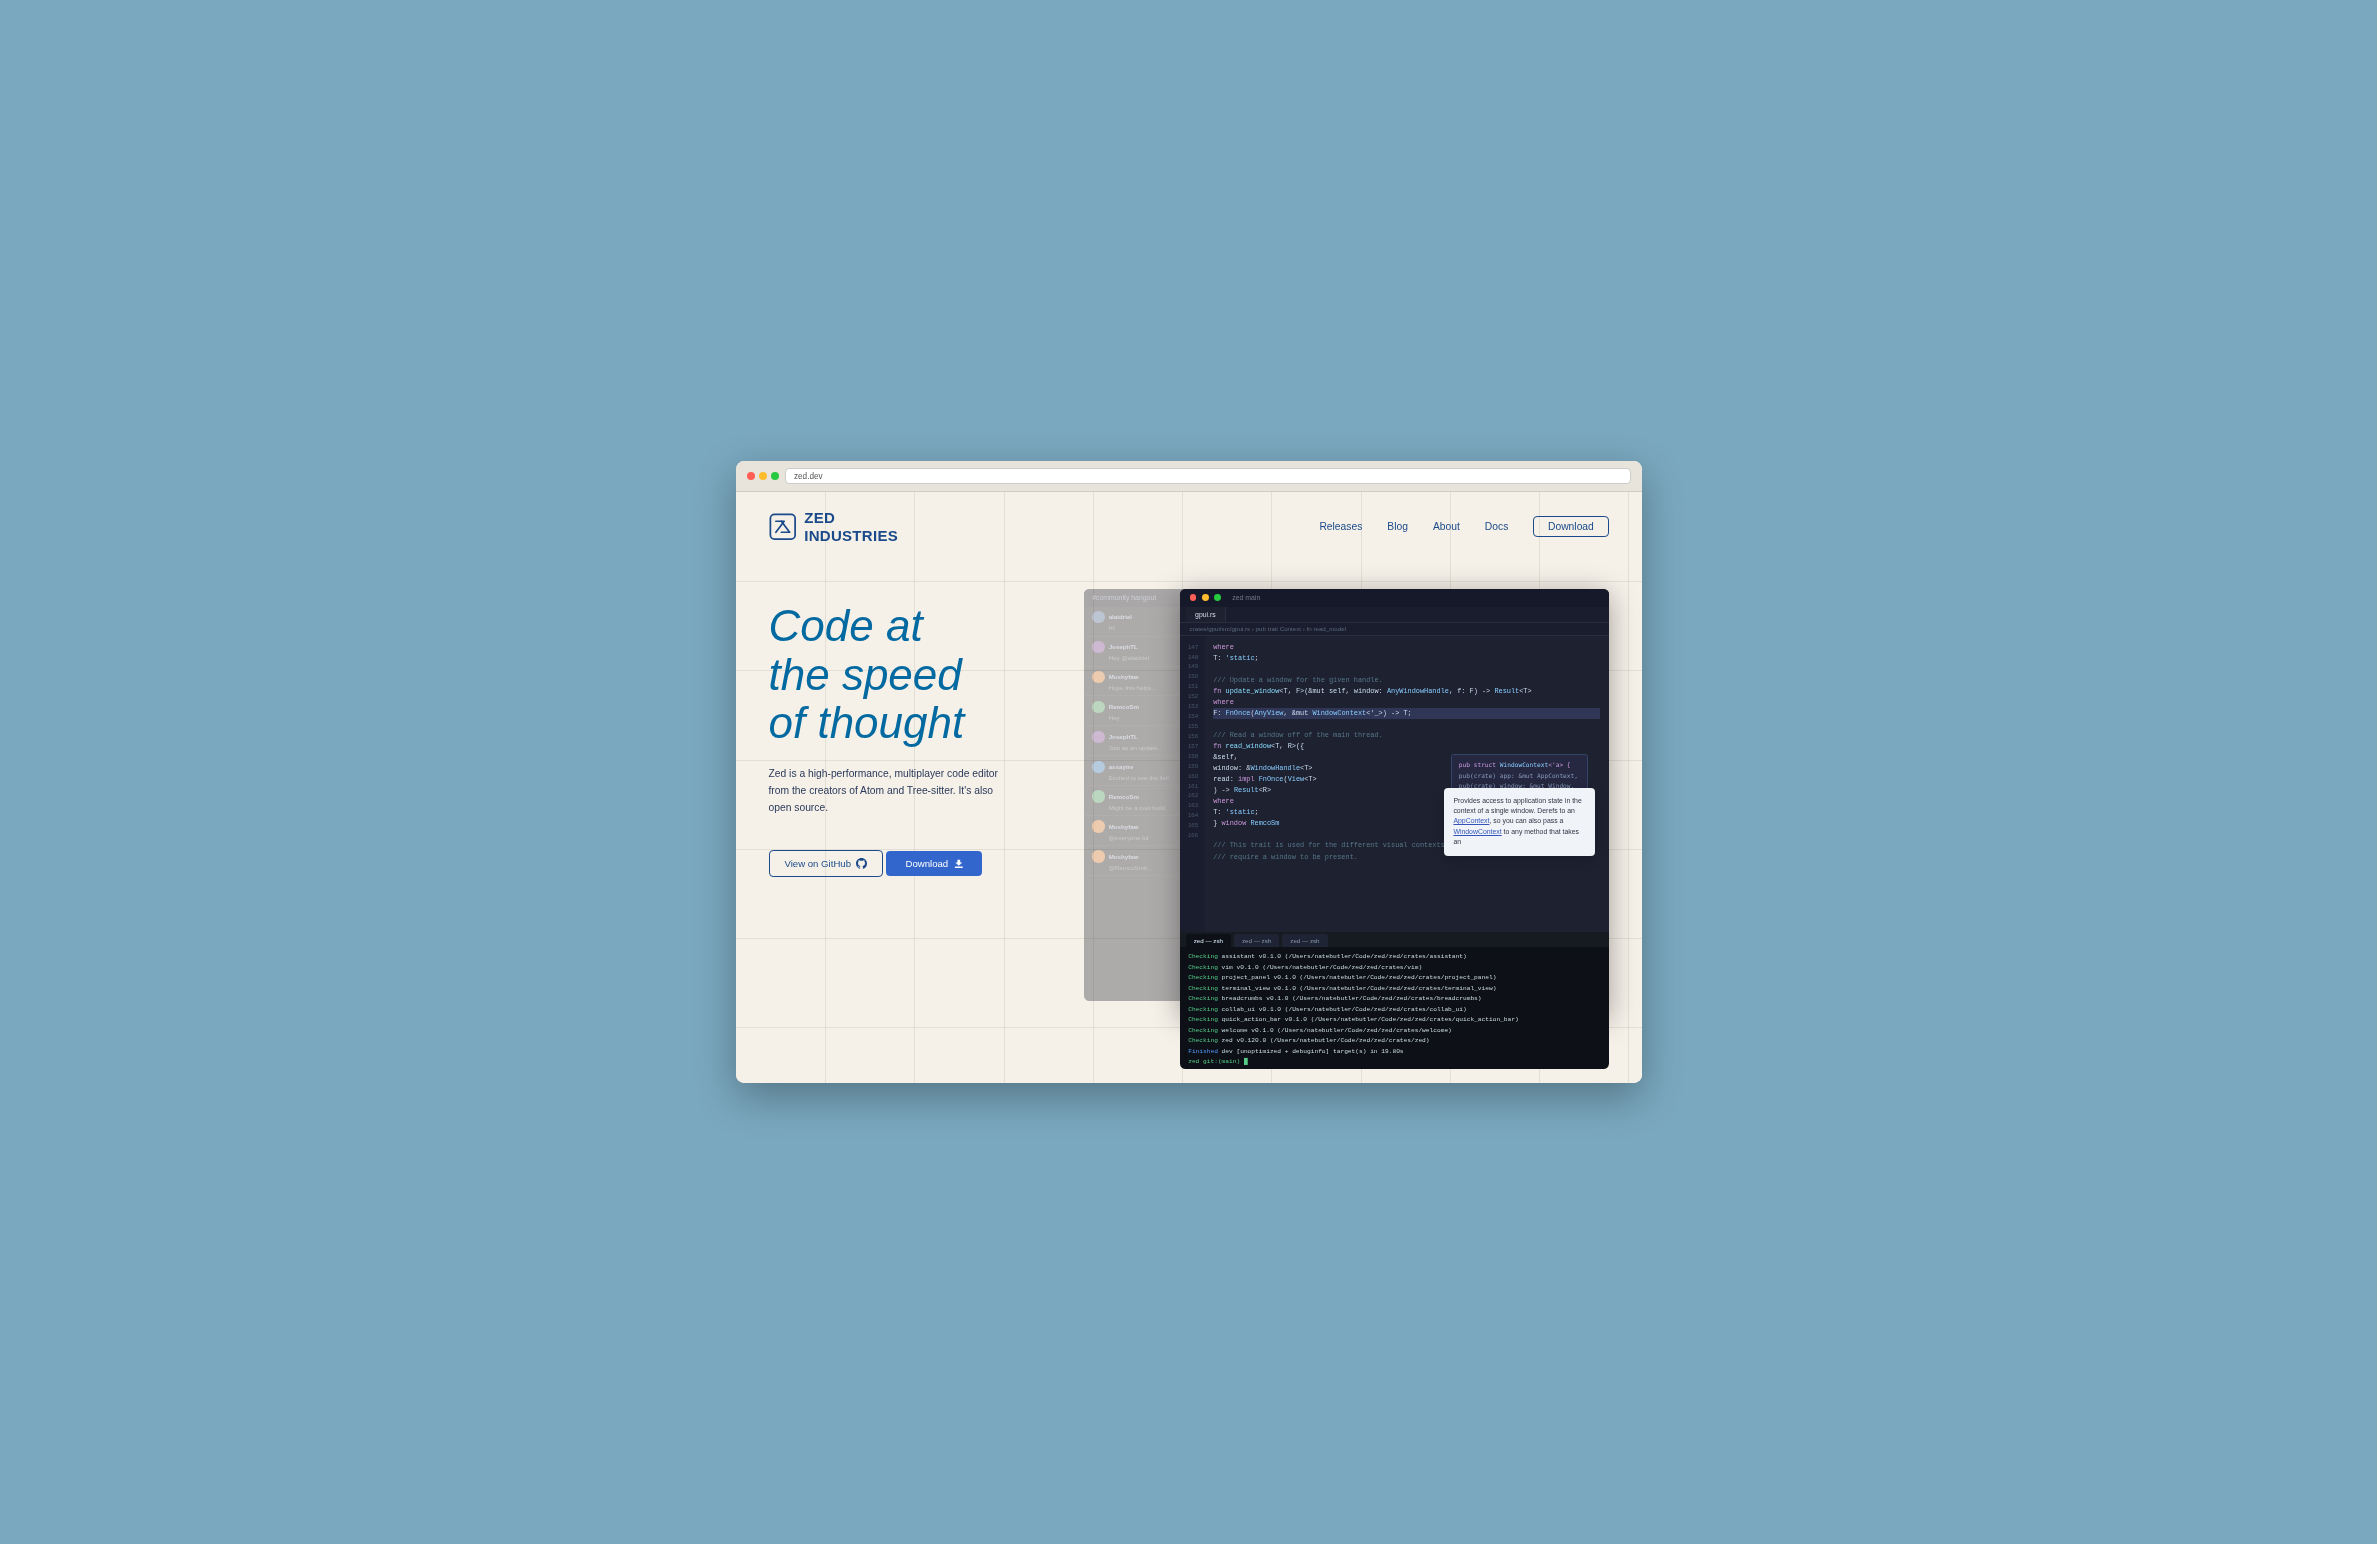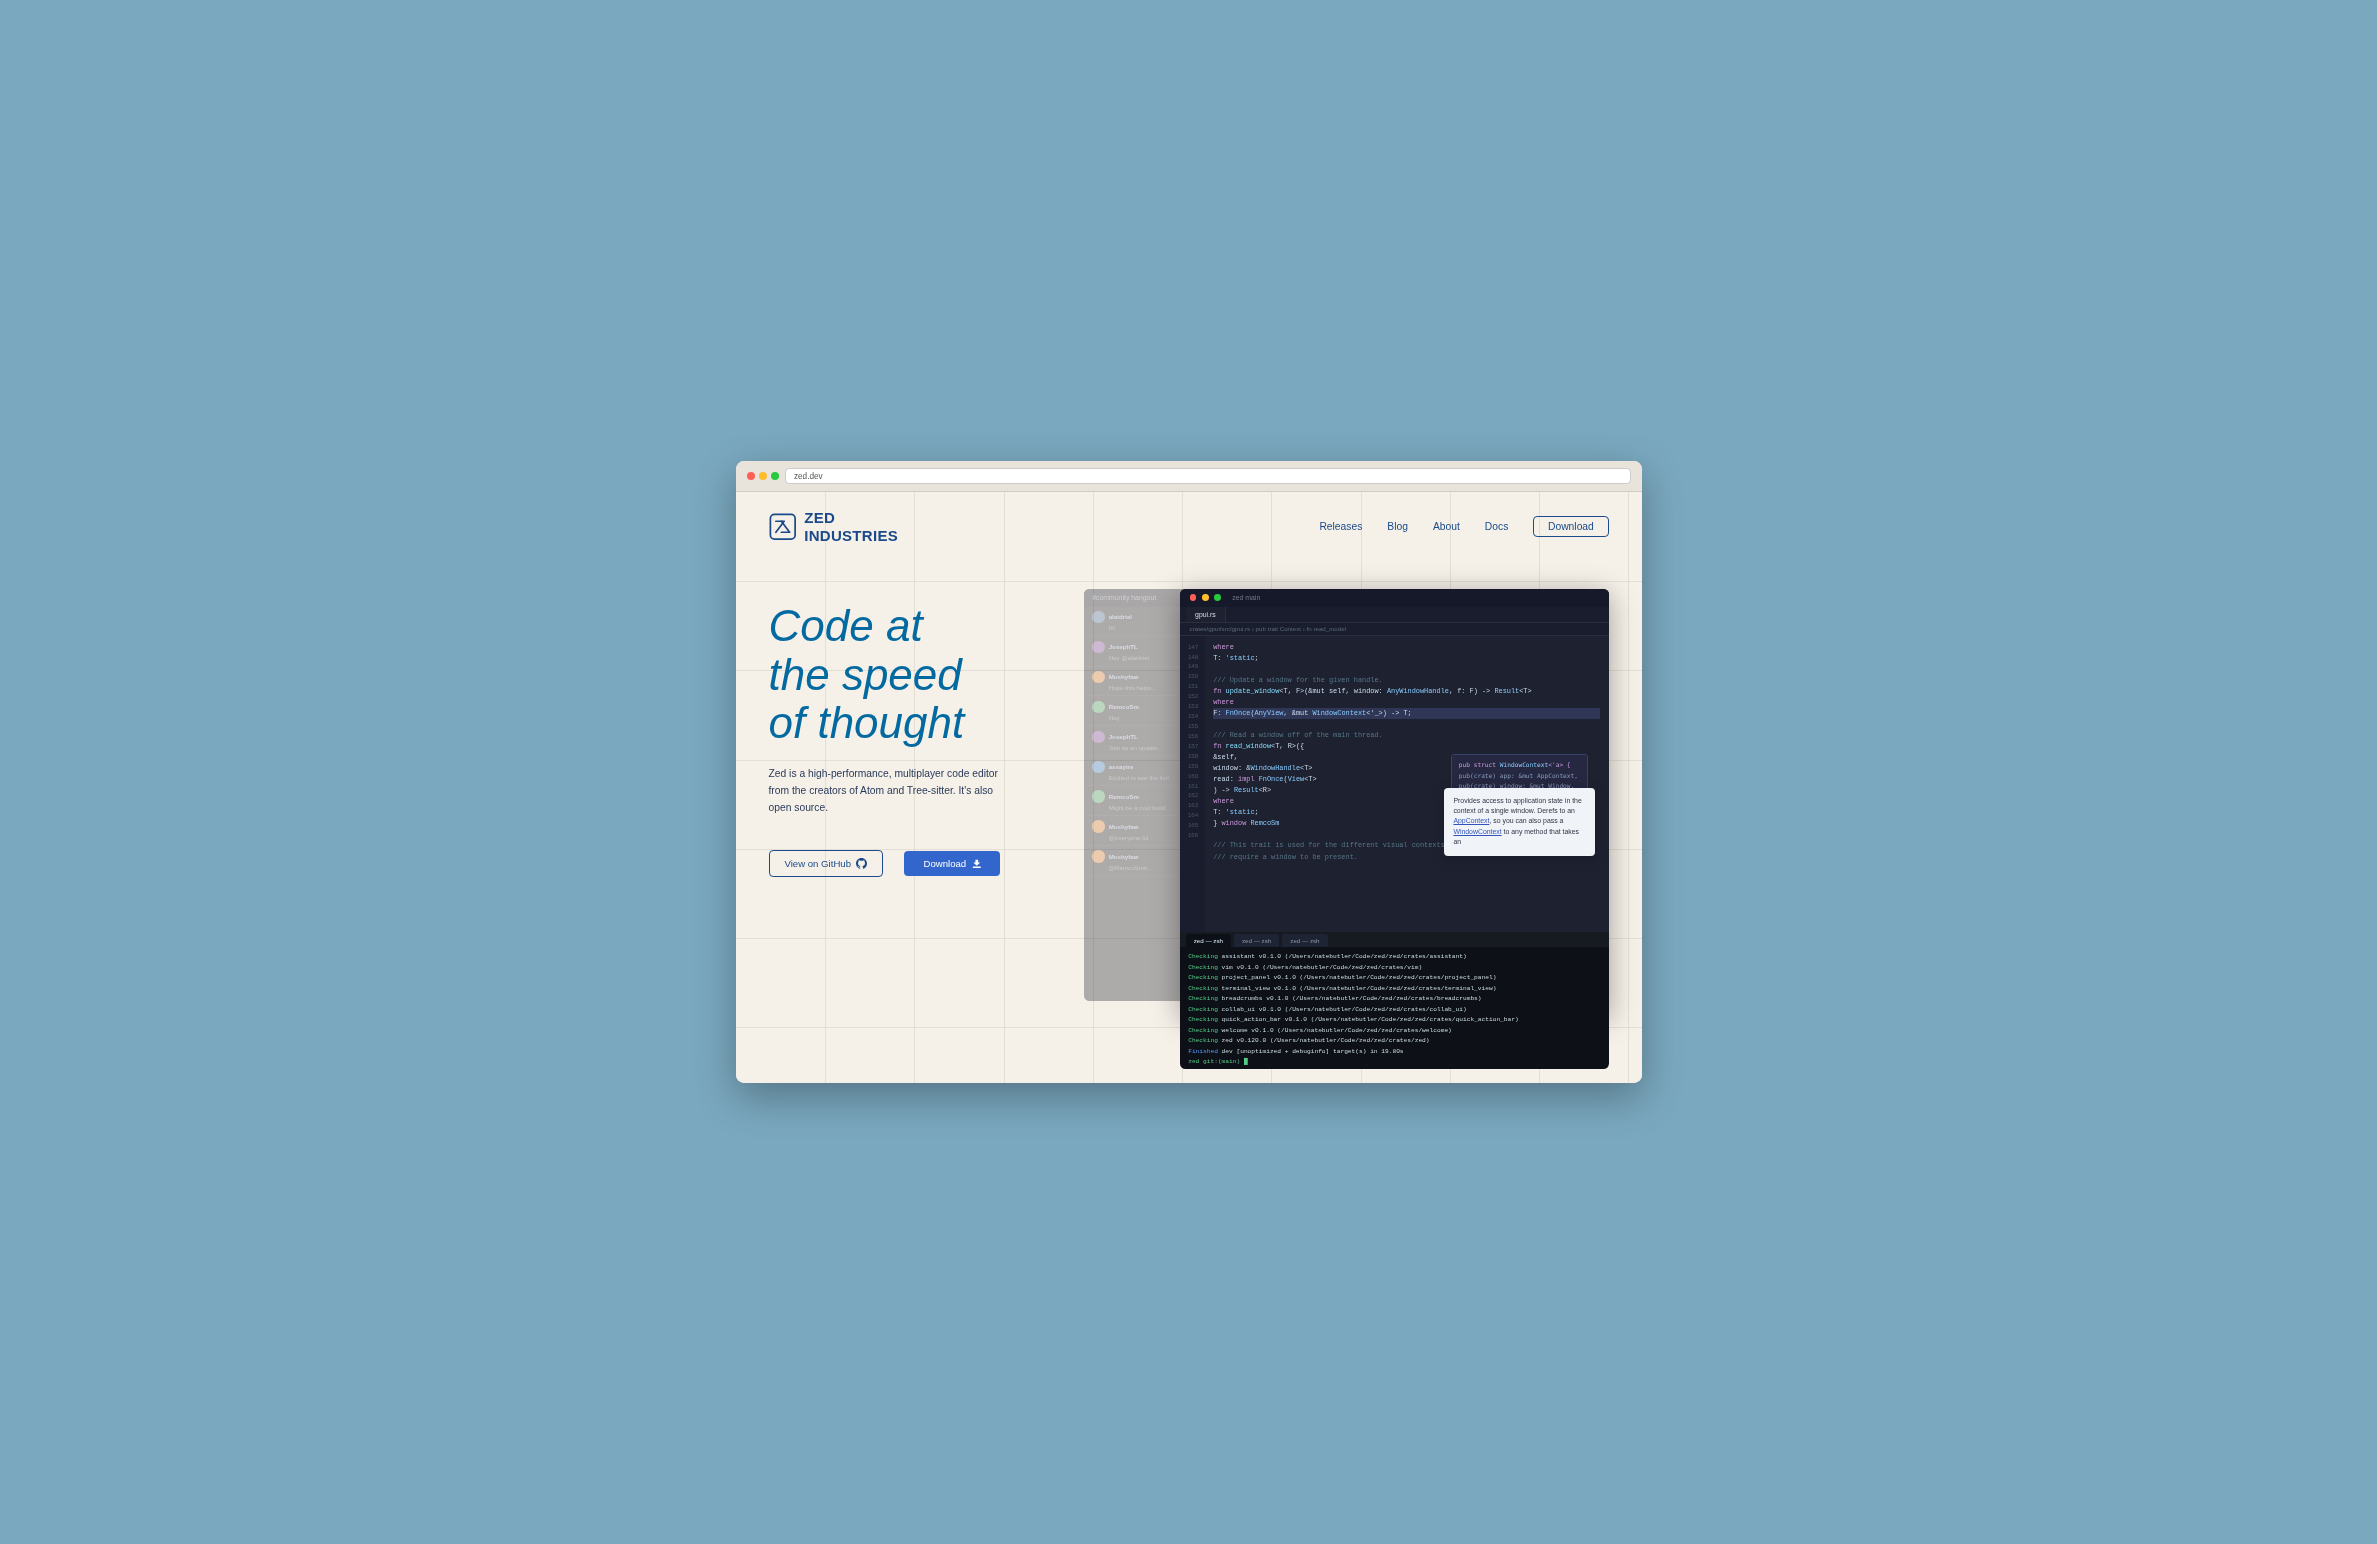--- a/index.html
+++ b/index.html
@@ -134,21 +134,21 @@
     }
     .hero-desc {
       font-size: 10.3px;
       color: #2a3a5a;
       line-height: 1.65;
       margin-bottom: 33px;
       max-width: 233px;
     }
     .hero-buttons {
       display: flex;
-      gap: 21px;
+      gap: 3px;
       align-items: center;
     }
     .btn-github {
       display: flex;
       align-items: center;
       gap: 5.5px;
       padding: 6.9px 15px;
       border: 1px solid #1a4a8a;
       border-radius: 4.1px;
       color: #1a4a8a;

